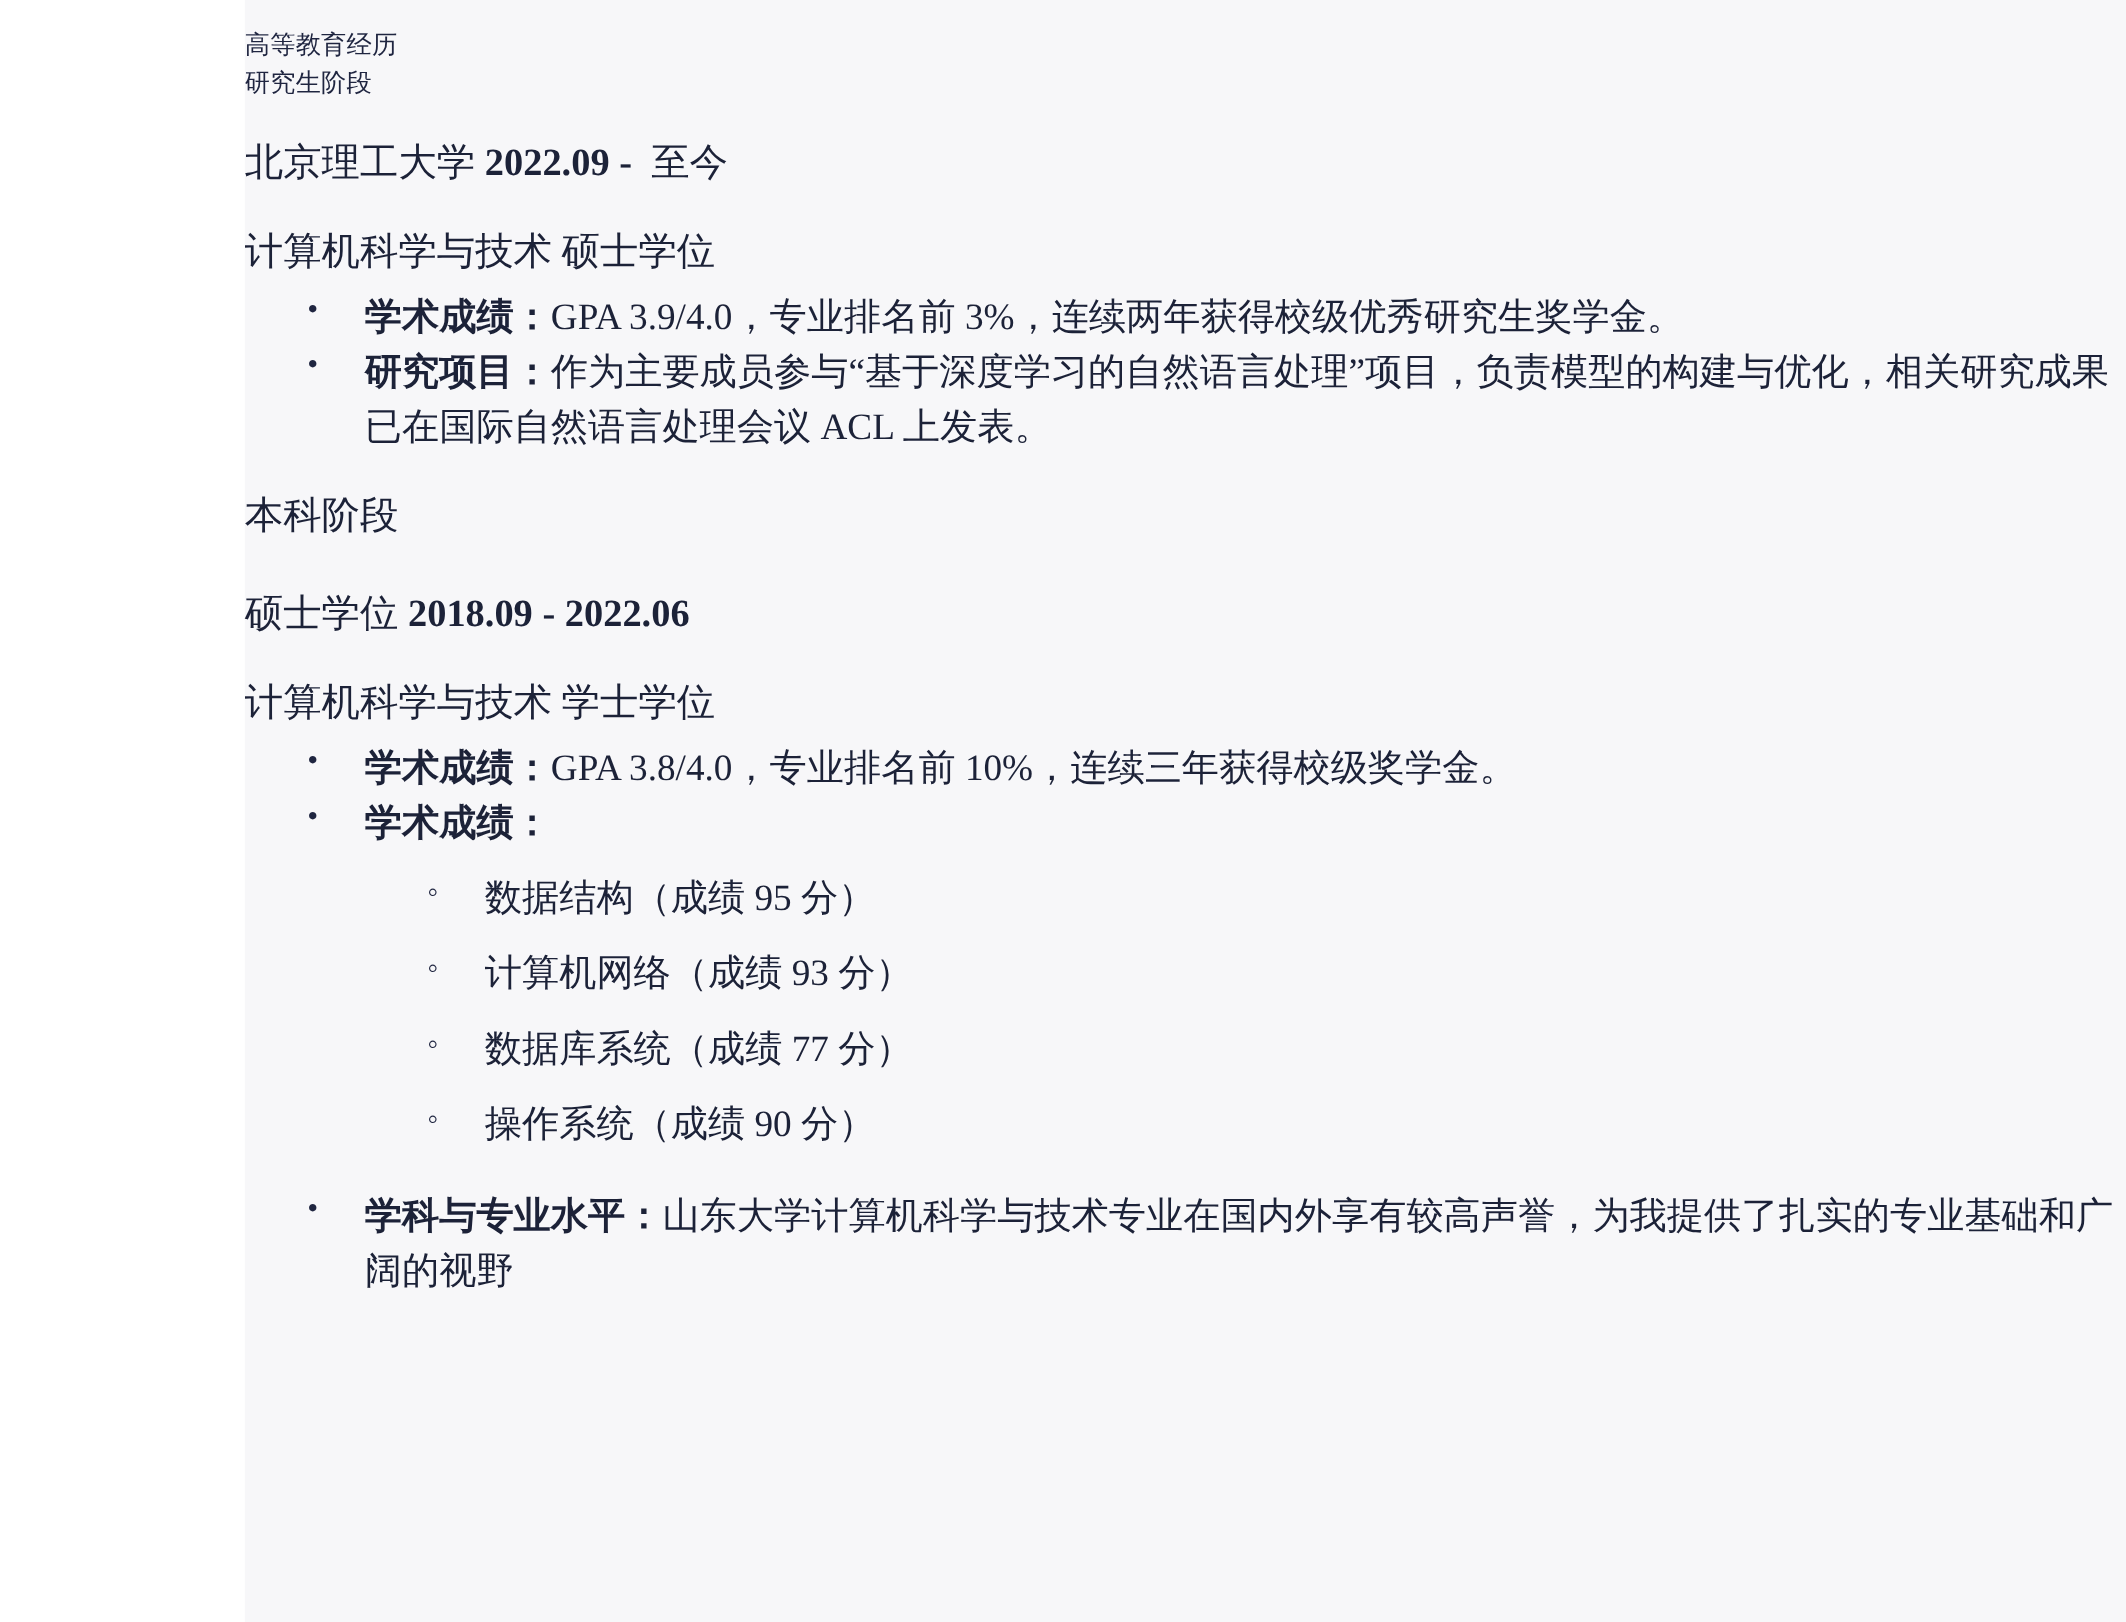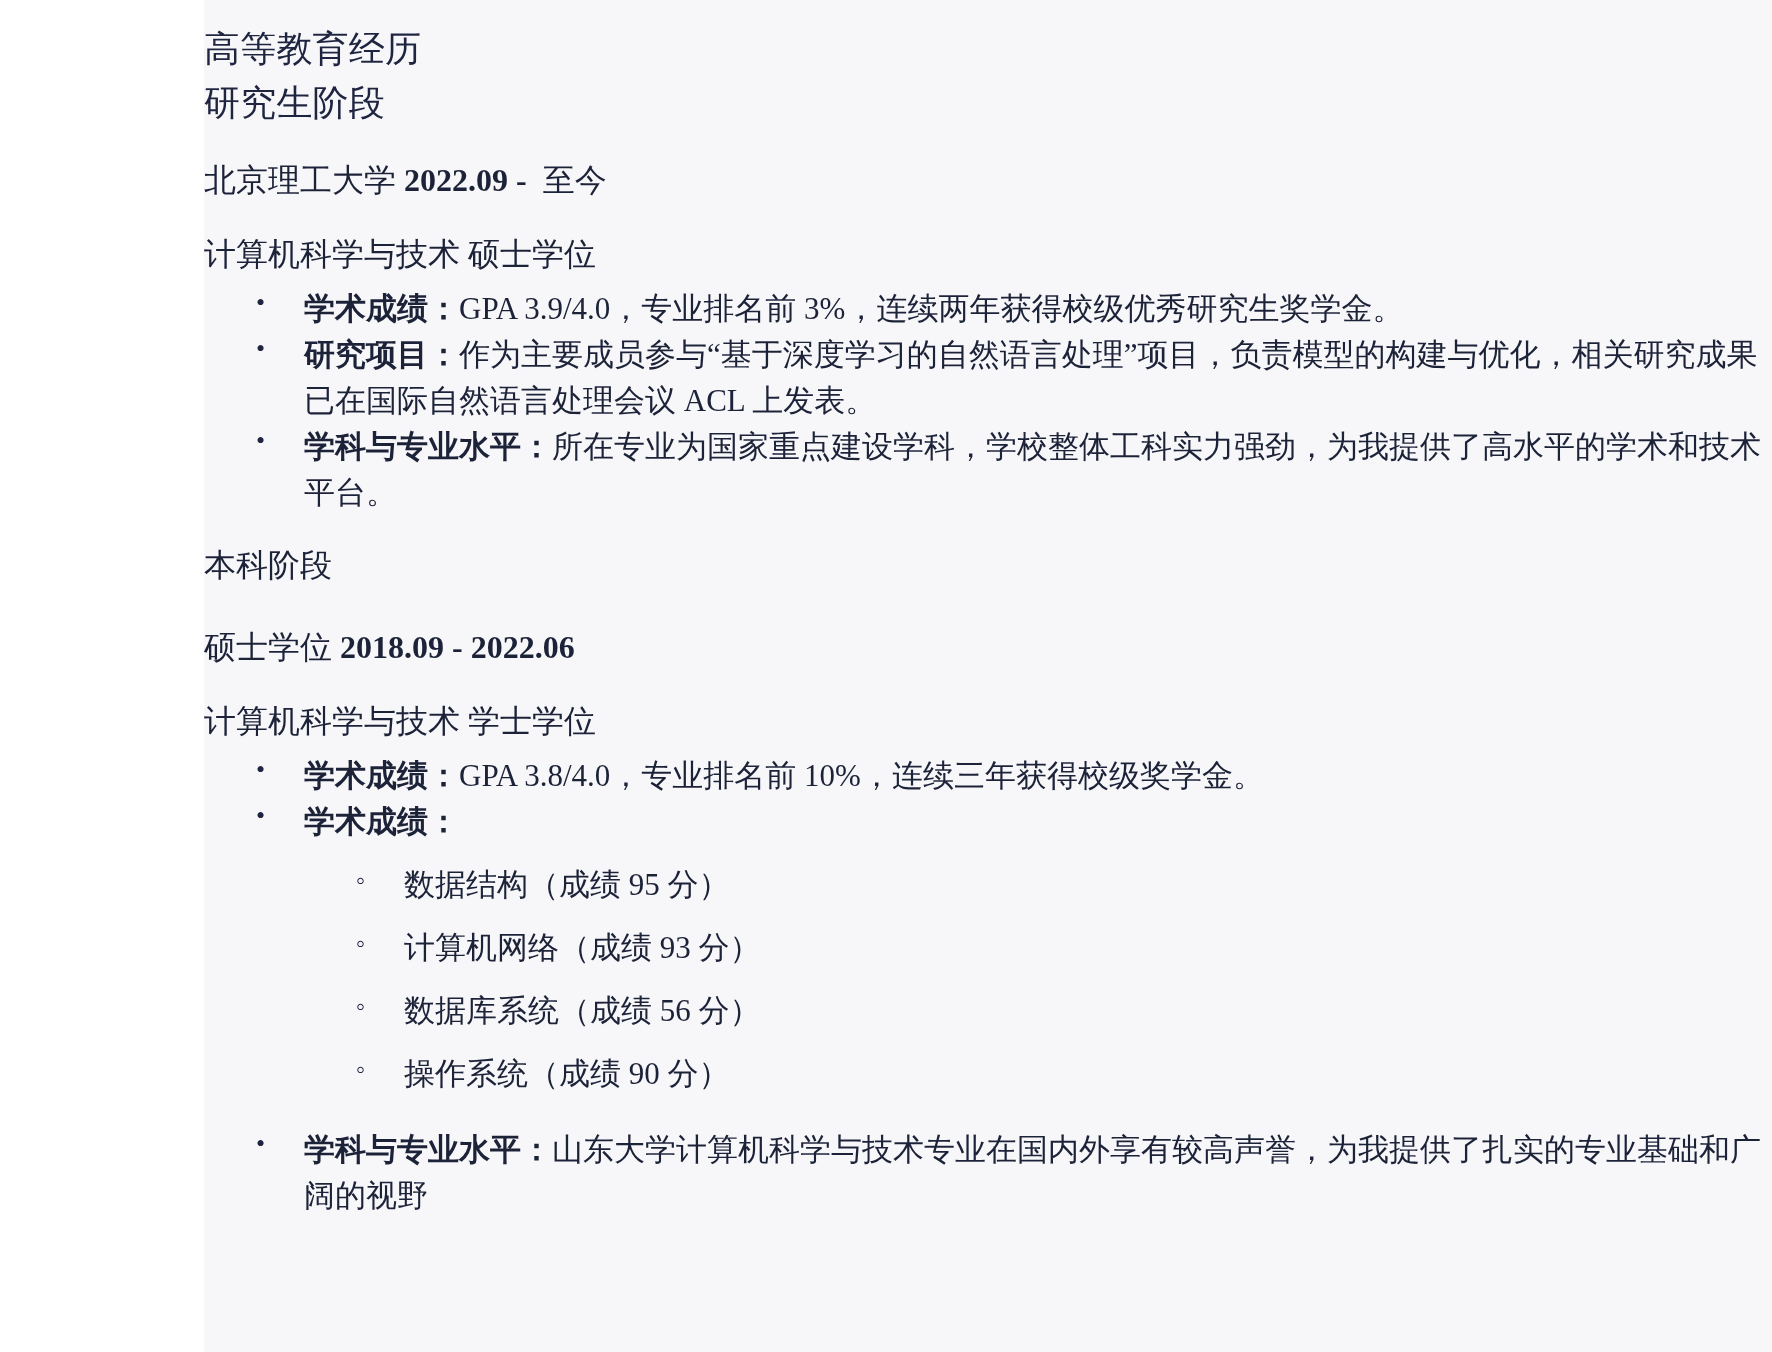--- a/index.html
+++ b/index.html
@@ -36,21 +36,21 @@
     padding: 0;
     color: #1c2238;
   }
   .line {
     font-size: 30px;
     line-height: 1.52;
     color: #1f2540;
     letter-spacing: 0.2px;
   }
   .heading {
-    font-size: 36px;
+    font-size: 21px;
     line-height: 1.5;
     margin: 0;
     padding: 0 0 0 0;
   }
   .para {
     font-size: 32px;
     line-height: 1.5;
     margin: 0;
   }
   .bold {
@@ -126,23 +126,20 @@
 
       <div style="height:8px"></div>
 
       <ul class="lvl1">
         <li>
           <span class="bold">学术成绩：</span><span>GPA 3.9/4.0，专业排名前 3%，连续两年获得校级优秀研究生奖学金。</span>
         </li>
         <li>
           <span class="bold">研究项目：</span><span>作为主要成员参与“基于深度学习的自然语言处理”项目，负责模型的构建与优化，相关研究成果已在国际自然语言处理会议 ACL 上发表。</span>
         </li>
-        <li>
-          <span class="bold">学科与专业水平：</span><span>所在专业为国家重点建设学科，学校整体工科实力强劲，为我提供了高水平的学术和技术平台。</span>
-        </li>
       </ul>
 
       <div class="gap-md"></div>
 
       <div class="para">本科阶段</div>
 
       <div class="gap-lg"></div>
 
       <div class="para">
         <span>硕士学位</span><span> </span><span class="bold">2018.09 - 2022.06</span>
@@ -157,21 +154,21 @@
       <ul class="lvl1">
         <li>
           <span class="bold">学术成绩：</span><span>GPA 3.8/4.0，专业排名前 10%，连续三年获得校级奖学金。</span>
         </li>
         <li>
           <span class="bold">学术成绩：</span>
           <div class="sub-wrap">
             <ul class="lvl2">
               <li>数据结构（成绩 95 分）</li>
               <li>计算机网络（成绩 93 分）</li>
-              <li>数据库系统（成绩 56 分）</li>
+              <li>数据库系统（成绩 77 分）</li>
               <li>操作系统（成绩 90 分）</li>
             </ul>
           </div>
           <div style="height:18px"></div>
         </li>
         <li>
           <span class="bold">学科与专业水平：</span><span>山东大学计算机科学与技术专业在国内外享有较高声誉，为我提供了扎实的专业基础和广阔的视野</span>
         </li>
       </ul>
 

